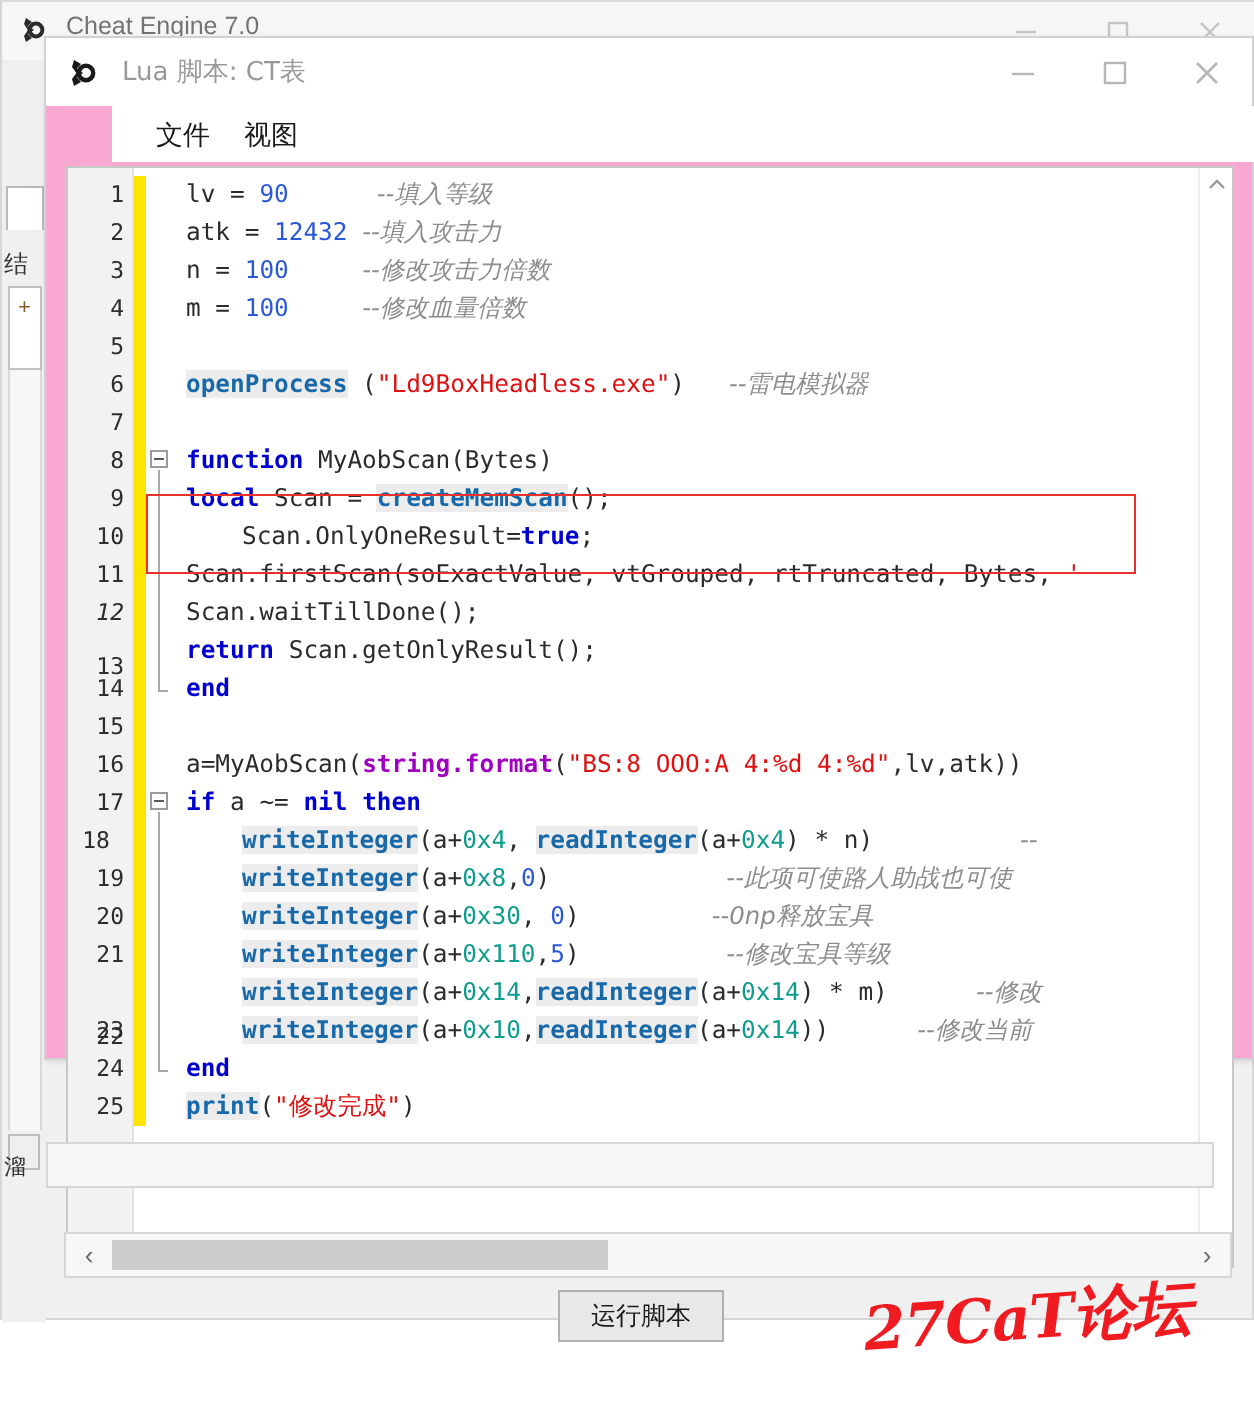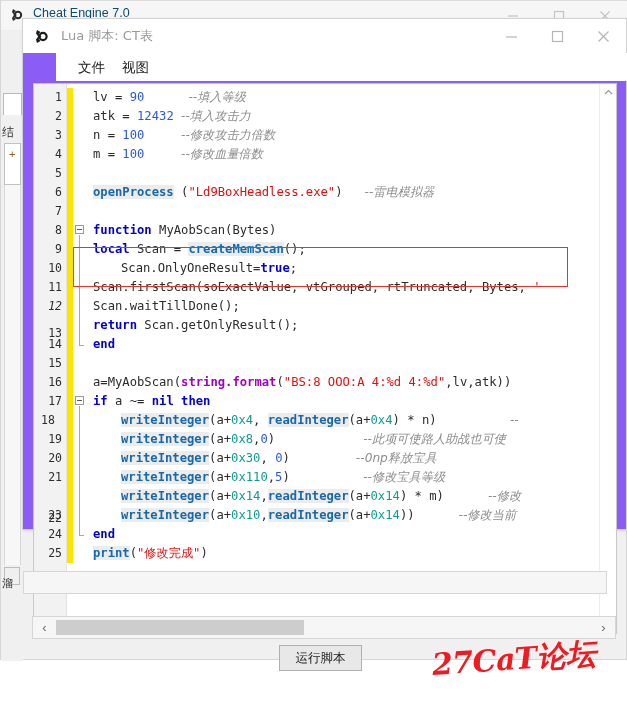--- a/index.html
+++ b/index.html
@@ -23,21 +23,21 @@
   .ce-titlebar {
     position: absolute; left: 0; top: 0; width: 627px; height: 30px;
     background: #f6f6f6;
     border-bottom: 1px solid #eeeeee;
   }
   .ce-title-icon {
     position: absolute; left: 8px; top: 5px; width: 18px; height: 18px;
   }
   .ce-title-text {
     position: absolute; left: 32px; top: 5px;
-    font-size: 12.5px; color: #0c4a6e; white-space: nowrap;
+    font-size: 12.5px; color: #737373; white-space: nowrap;
   }
   .ce-btns { position: absolute; right: 0; top: 0; height: 30px; display: flex; }
   .ce-btn {
     width: 46px; height: 30px; display: flex; align-items: center; justify-content: center;
     color: #c9c9c9;
   }
   .ce-btn svg { display: block; }
 
   
   .ce-left-strip {
@@ -69,21 +69,21 @@
     background: #efefef; border: 1px solid #bdbdbd;
   }
   .ce-sliver-label2 {
     position: absolute; left: 1px; top: 545px; font-size: 11px; color: #333;
     font-family: "DejaVu Sans", sans-serif;
   }
 
   
   .lua-window {
     position: absolute; left: 22px; top: 18px; width: 605px; height: 512px;
-    background: #8b5cf6;
+    background: #f9a8d4;
     border: 1px solid #d2d2d2;
     box-shadow: 1px 1px 3px rgba(0,0,0,0.10);
   }
   .lua-titlebar {
     position: absolute; left: 0; top: 0; width: 603px; height: 34px;
     background: #ffffff;
   }
   .lua-title-icon { position: absolute; left: 10px; top: 8px; width: 19px; height: 19px; }
   .lua-title-text {
     position: absolute; left: 38px; top: 8px;

